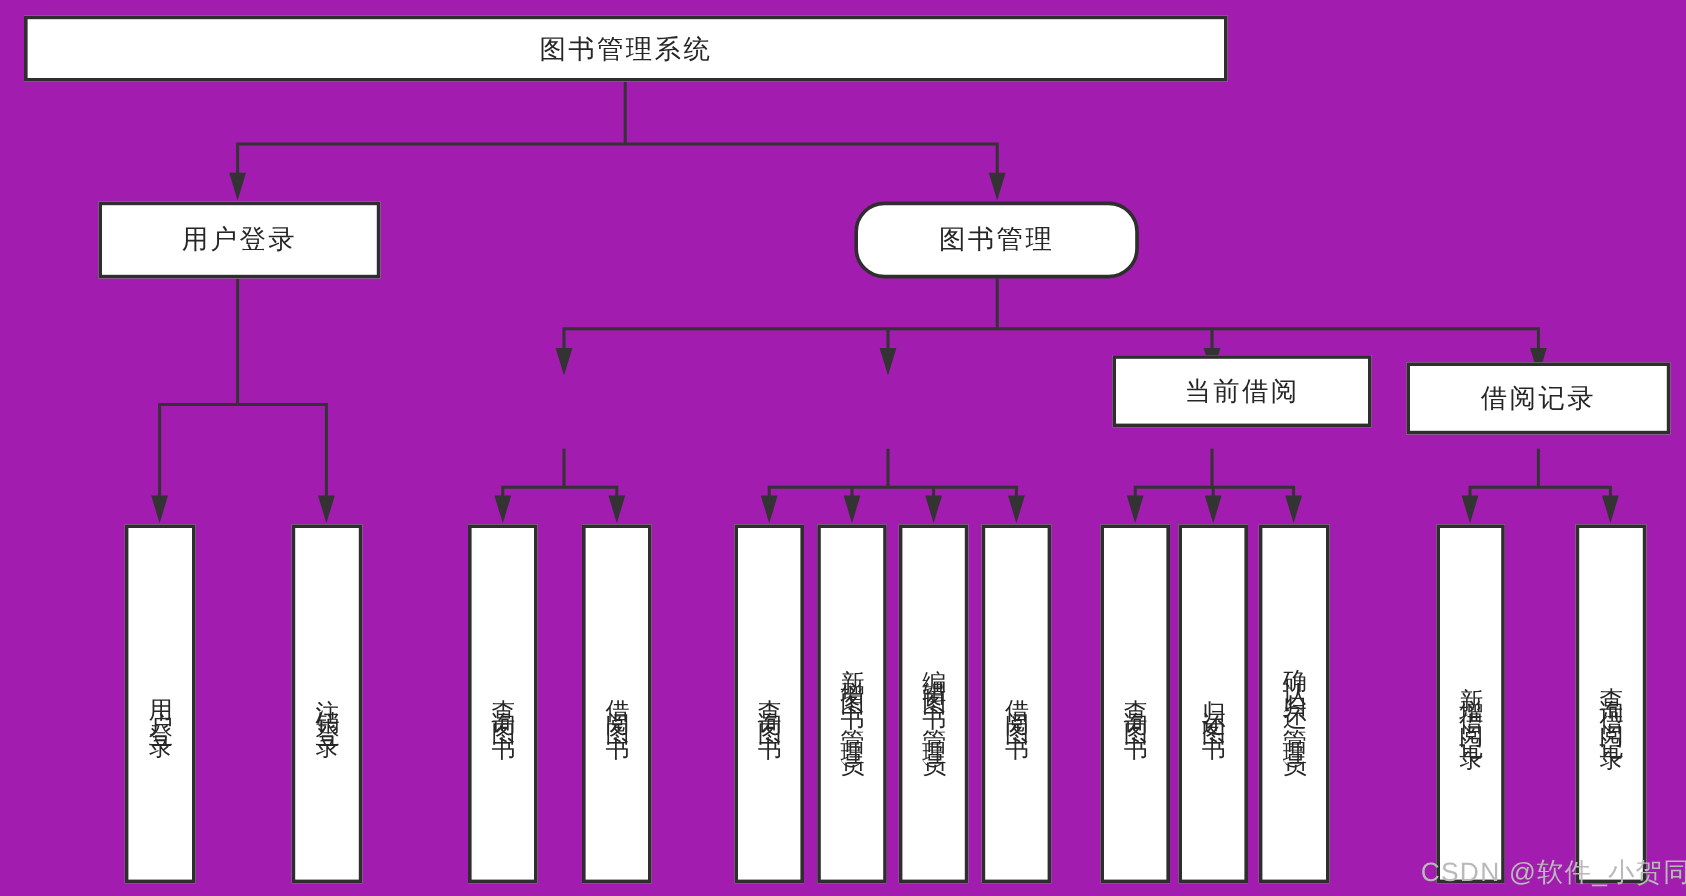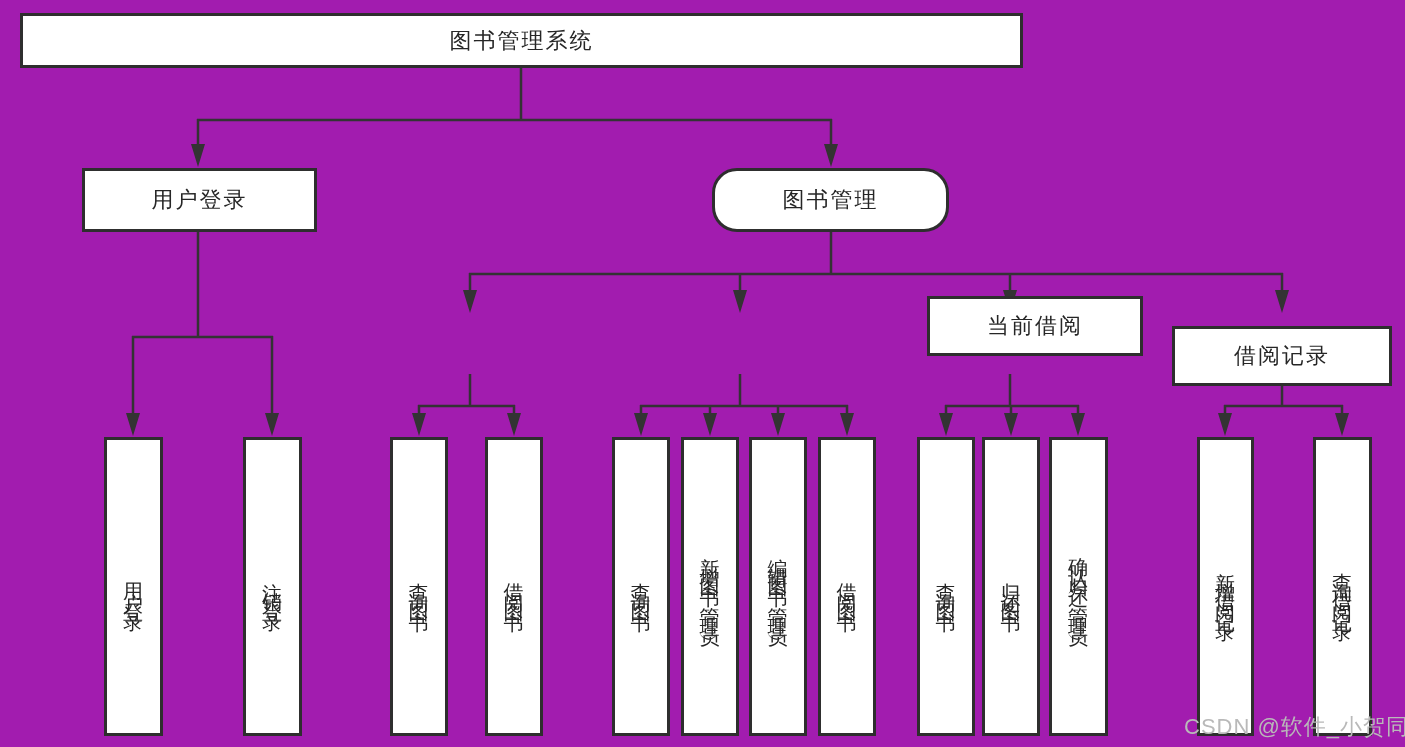--- a/index.html
+++ b/index.html
@@ -124,21 +124,21 @@
   <div class="box" style="left:82px; top:168px; width:235px; height:64px;">
     <span class="hlabel">用户登录</span>
   </div>
   <div class="box" style="left:712px; top:168px; width:237px; height:64px;border-radius:25px;">
     <span class="hlabel">图书管理</span>
   </div>
 
   <div class="box" style="left:902px; top:296px; width:216px; height:60px;margin-left:25px;">
     <span class="hlabel">当前借阅</span>
   </div>
-  <div class="box" style="left:1172px; top:326px; width:220px; height:60px;text-align:right;">
+  <div class="box" style="left:1172px; top:302px; width:220px; height:60px;text-align:right;">
     <span class="hlabel">借阅记录</span>
   </div>
 
   <div class="box" style="left:104px; top:437px; width:59px; height:299px;">
     <span class="vlabel">用户登录</span>
   </div>
   <div class="box" style="left:243px; top:437px; width:59px; height:299px;">
     <span class="vlabel">注销登录</span>
   </div>
 

